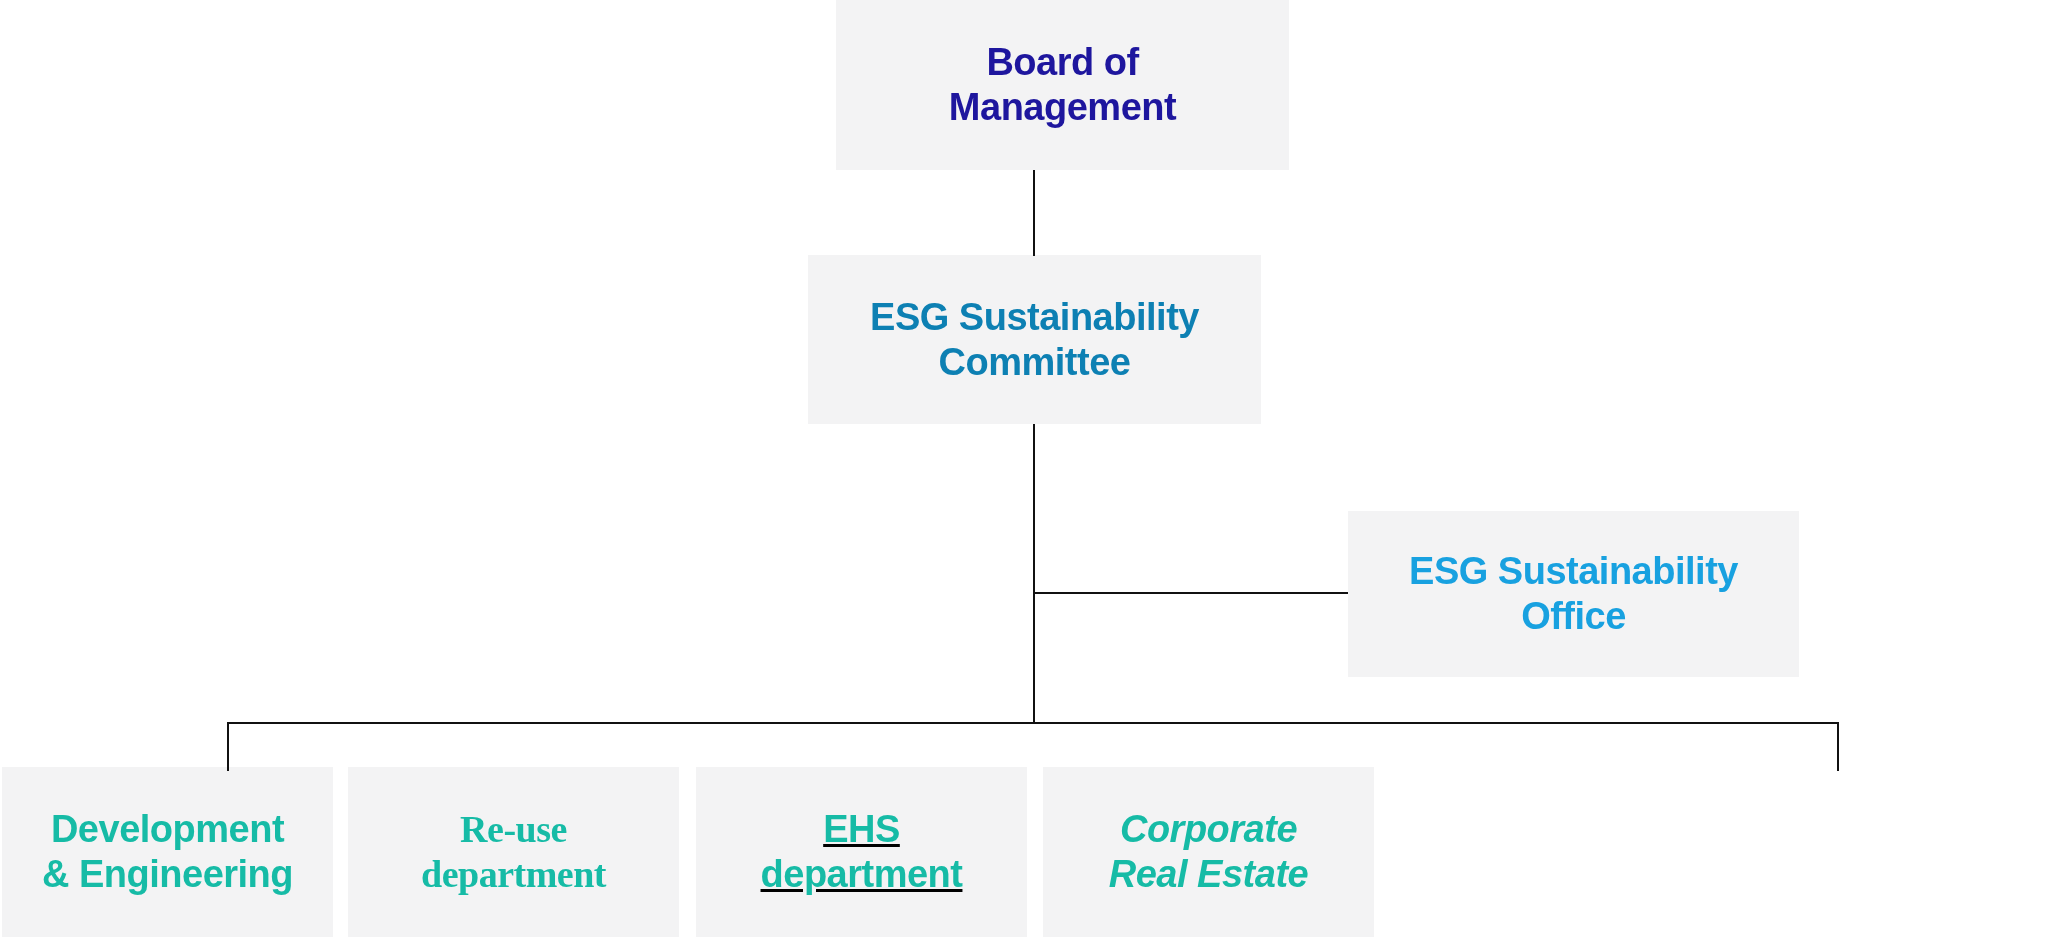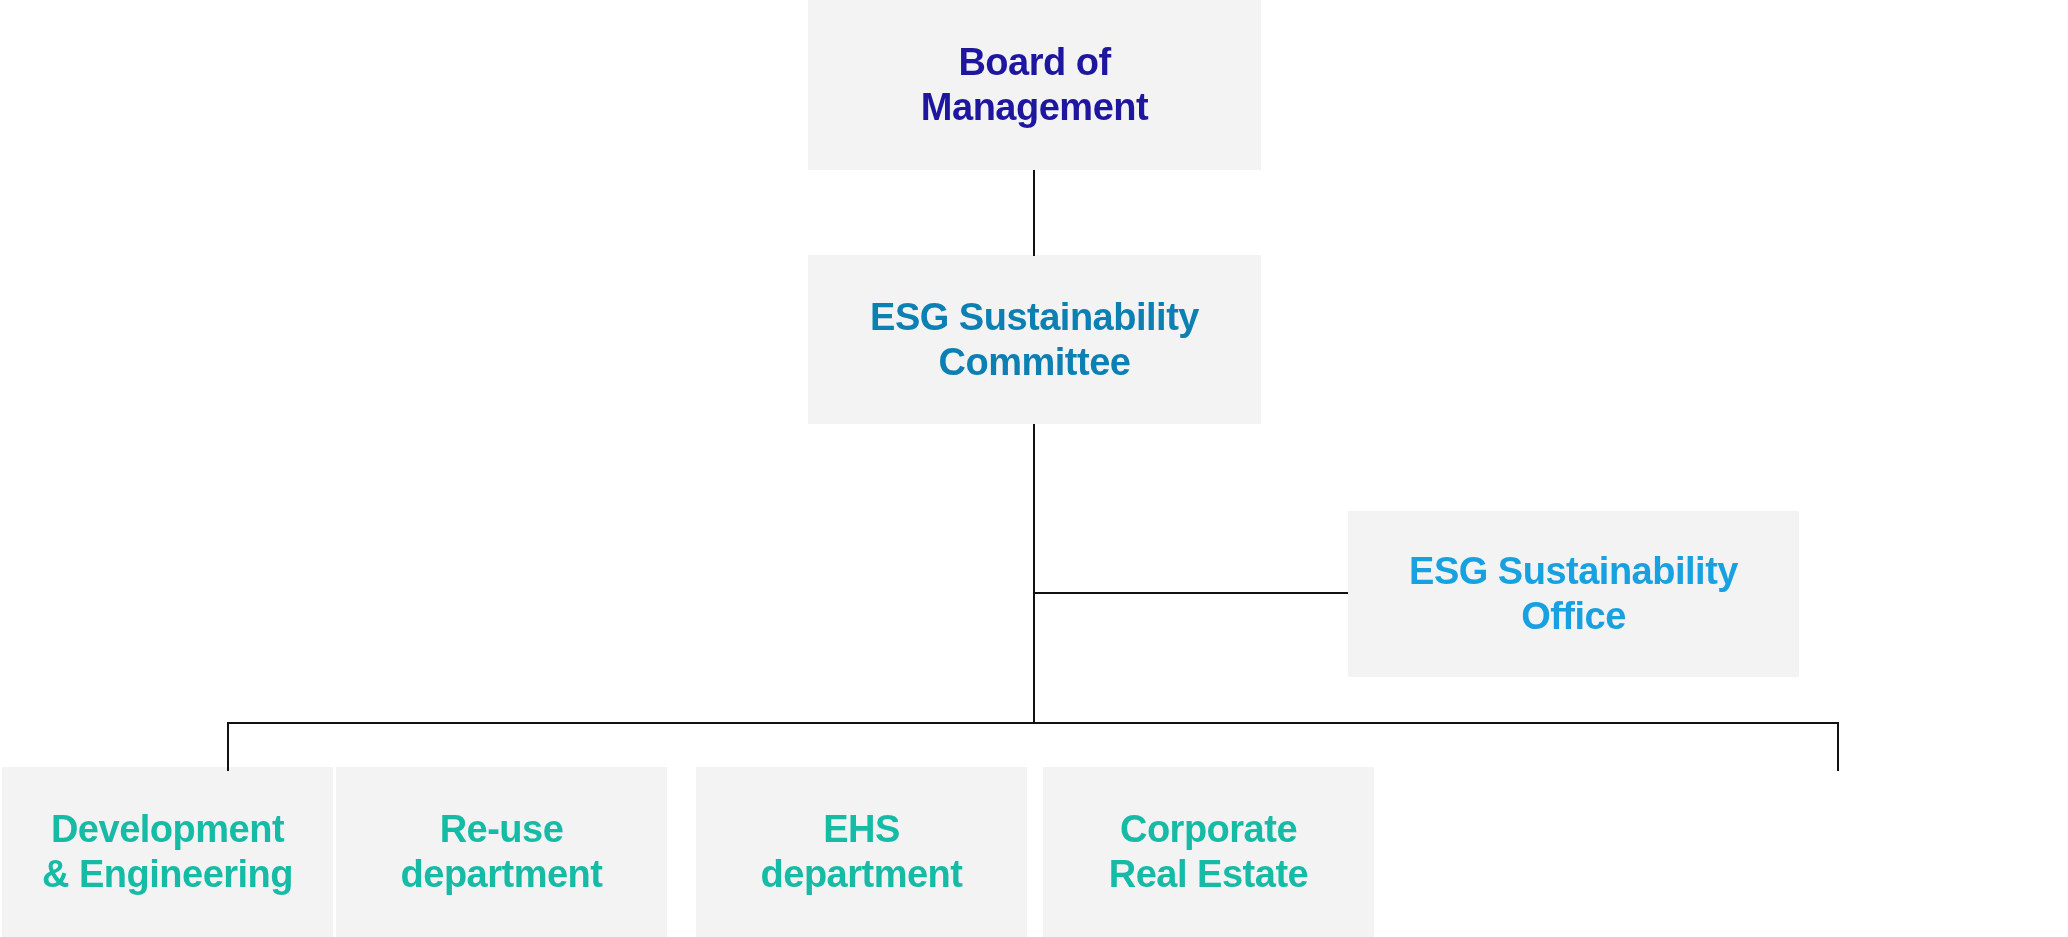--- a/index.html
+++ b/index.html
@@ -23,32 +23,32 @@
     justify-content: center;
     text-align: center;
   }
   .node .label {
     font-weight: bold;
     font-size: 38px;
     line-height: 45px;
     letter-spacing: -0.5px;
     white-space: pre-line;
   }
-  .node-board     { left: 808px;  top: 0;     width: 453px; height: 170px; }
+  .node-board     { left: 836px;  top: 0;     width: 453px; height: 170px; }
   .node-board .label     { color: var(--board-text, #1e169e); }
   .node-committee { left: 808px;  top: 255px; width: 453px; height: 169px; }
   .node-committee .label { color: var(--committee-text, #0d80b3); }
   .node-office    { left: 1348px; top: 511px; width: 451px; height: 166px; }
   .node-office .label    { color: var(--office-text, #18a1e0); }
   .dept { top: 767px; width: 331px; height: 170px; }
   .dept .label { color: var(--department-text, #16bba6); }
   .dept-0 { left: 2px; }
-  .dept-1 { left: 336px; }
-  .dept-2 { left: 696px; }
-  .dept-3 { left: 1043px; }
+  .dept-1 { left: 348px; font-family: Liberation Serif, serif; }
+  .dept-2 { left: 696px; text-decoration: underline; }
+  .dept-3 { left: 1043px; font-style: italic; }
   .dept-4 { left: 1390px; }
   .dept-5 { left: 1737px; }
   .line {
     position: absolute;
     background: var(--line, #111111);
   }
   .line-v-board-committee      { left: 1033px; top: 170px; width: 2px;    height: 86px; }
   .line-v-committee-distributor{ left: 1033px; top: 424px; width: 2px;    height: 300px; }
   .line-h-office-branch        { left: 1034px; top: 592px; width: 314px;  height: 2px; }
   .line-h-distributor          { left: 227px;  top: 722px; width: 1612px; height: 2px; }

